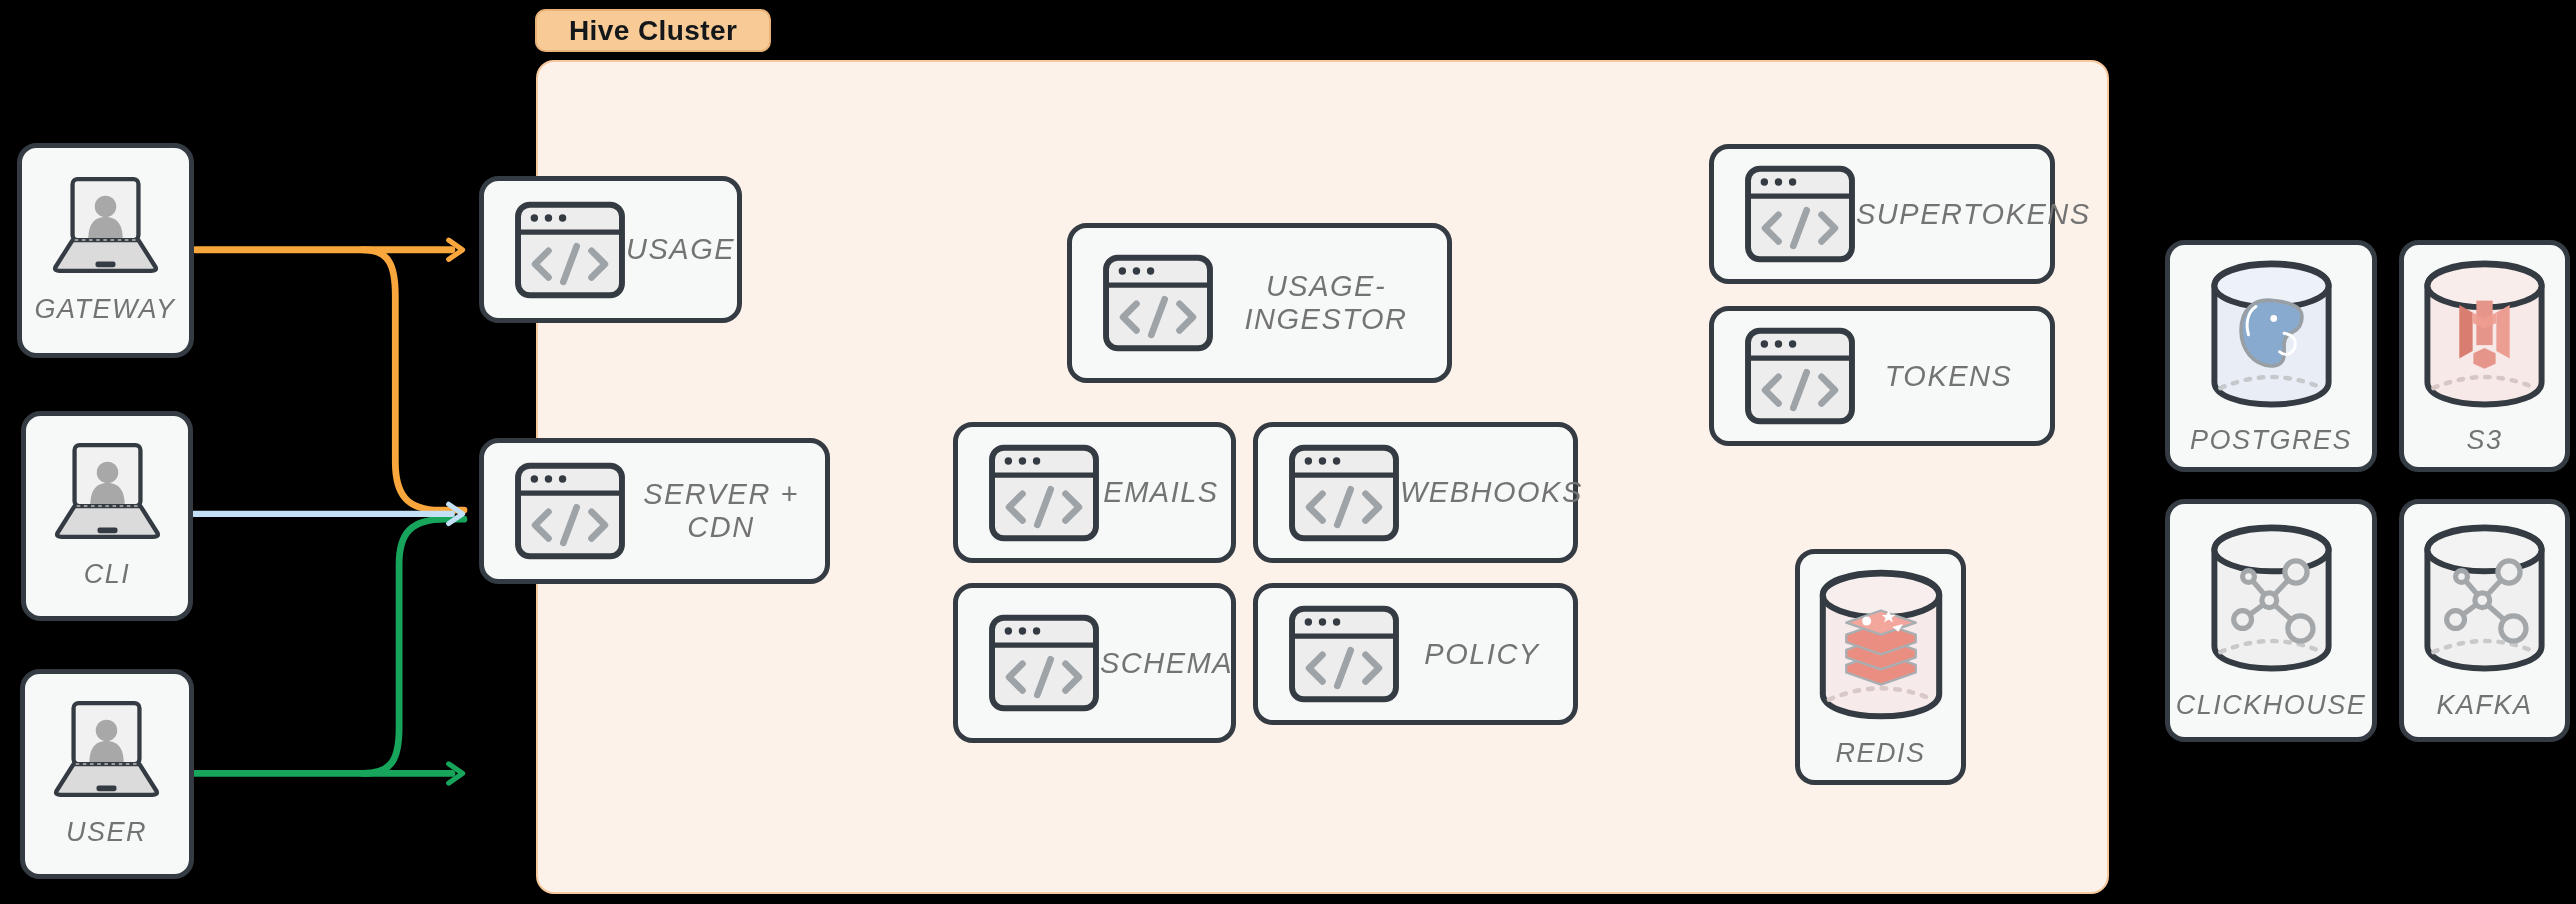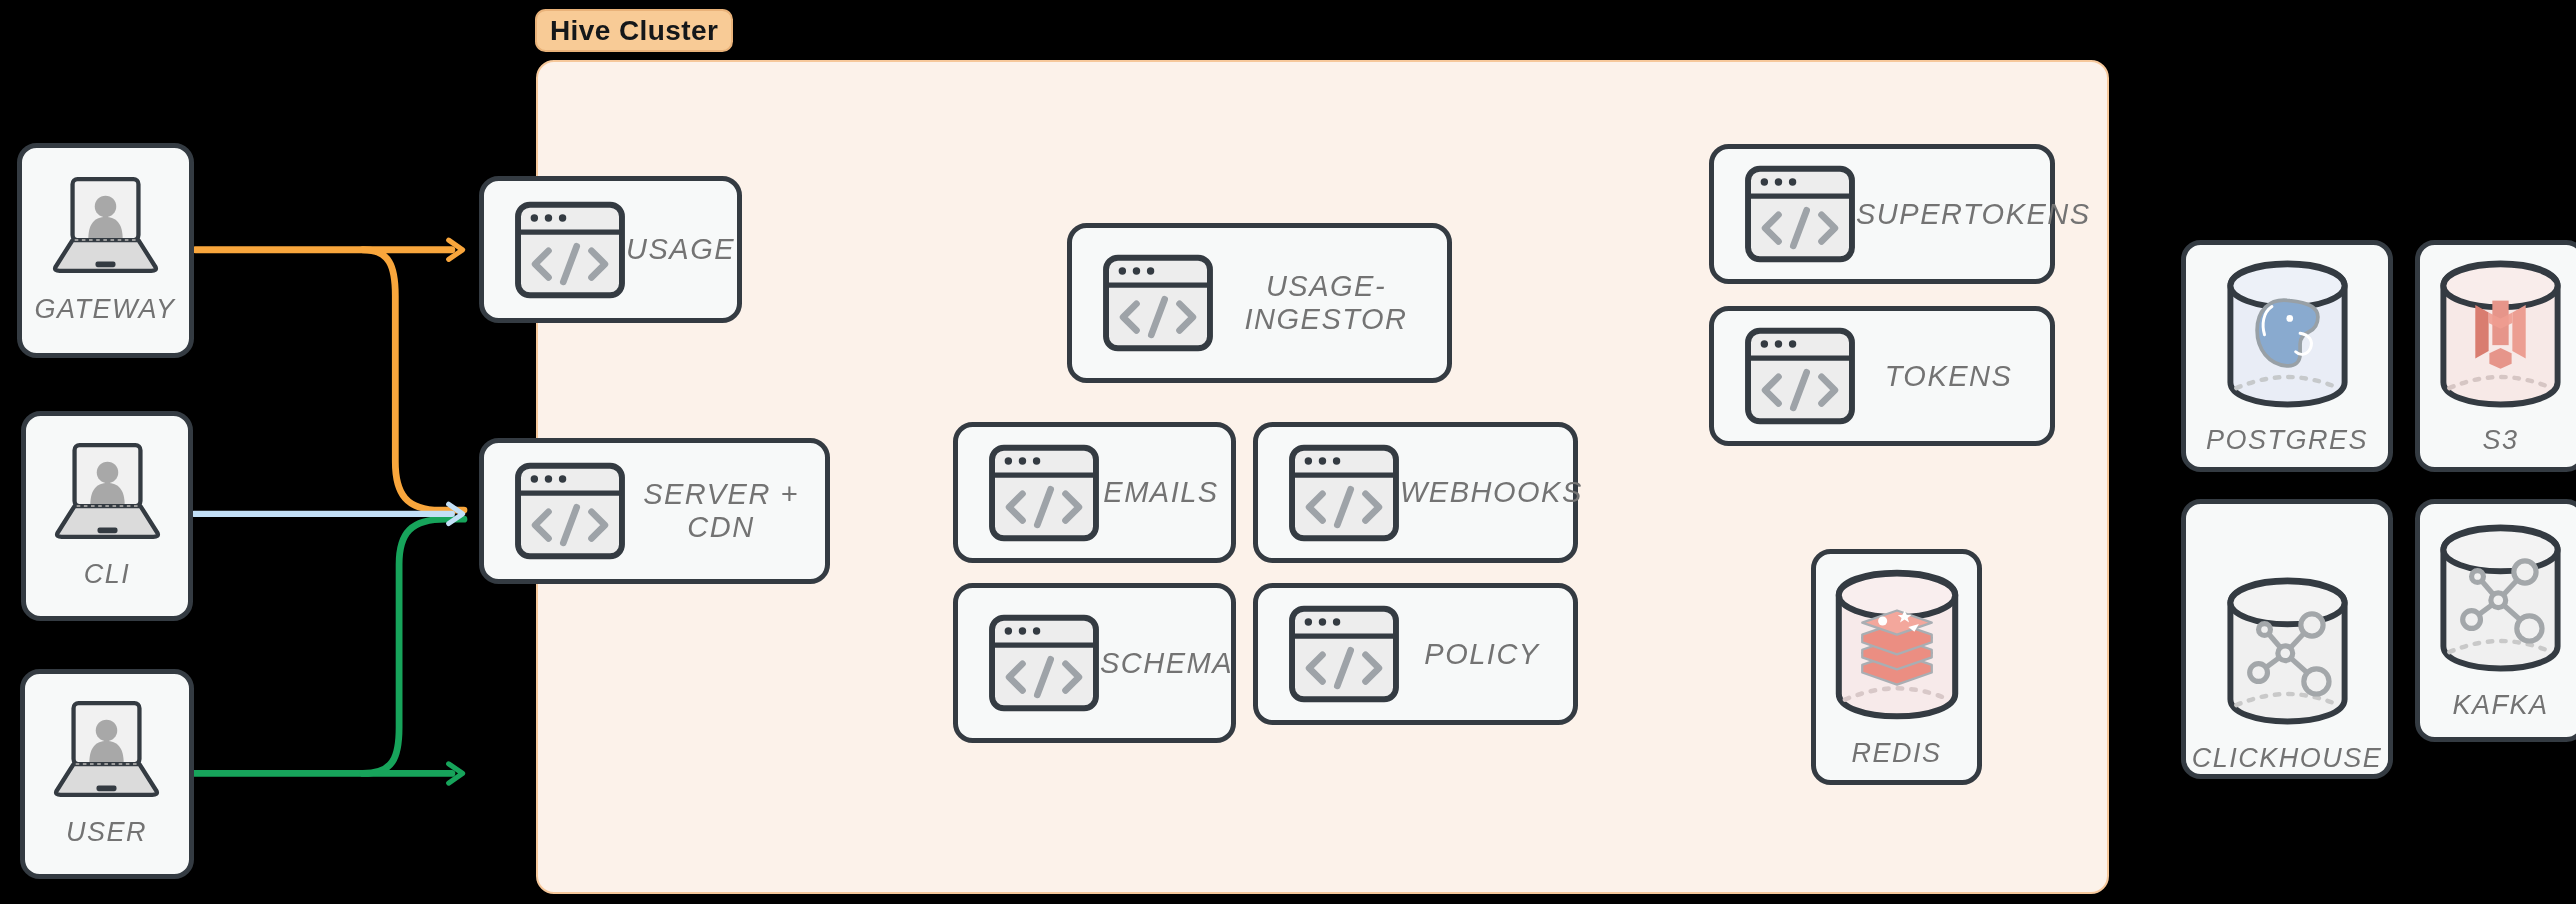--- a/index.html
+++ b/index.html
@@ -3,51 +3,51 @@
 <meta charset="utf-8">
 <style>
   html,body{margin:0;padding:0;background:#000;}
   .canvas{position:relative;width:2576px;height:904px;background:#000;overflow:hidden;
           font-family:"Liberation Sans",sans-serif;}
   
   .cluster{position:absolute;left:536px;top:60px;width:1569px;height:830px;
            background:#FCF2EA;border:2.3px solid #F6C89B;border-radius:18px;z-index:1;}
   .badge{position:absolute;left:535px;top:9px;height:39px;z-index:4;
          background:#F8CB96;border:2.3px solid #E9B279;border-radius:10.6px;
-         display:flex;align-items:center;padding:0 13px;
+         display:flex;align-items:center;padding:0 32px;
          font-size:28px;font-weight:bold;color:#14171A;letter-spacing:0.4px;}
   
   .node{position:absolute;box-sizing:border-box;background:#F7F9F9;
         border:5.3px solid #343B42;border-radius:19.6px;display:flex;align-items:center;
         color:#737373;font-style:italic;z-index:10;}
   .node .label{letter-spacing:1.5px;}
   .client{flex-direction:column;justify-content:center;gap:19.6px;}
   .client .label{font-size:27px;}
   .svc{flex-direction:row;padding-left:30px;}
   .svc .label{flex:1;text-align:center;font-size:29px;padding-right:9px;}
-  .db{flex-direction:column;justify-content:center;gap:13.6px;margin-left:16px;}
+  .db{flex-direction:column;justify-content:center;gap:13.6px;}
   .db .label{font-size:27px;}
   
   #gateway{left:16.6px;top:143px;width:177px;height:215px;}
   #cli{left:21px;top:411px;width:172px;height:210px;}
   #user{left:19.6px;top:669px;width:174px;height:210px;}
   #usage{left:479px;top:176px;width:263px;height:147px;}
   #server-cdn{left:479px;top:438px;width:351px;height:146px;}
   #webapp{left:479px;top:702px;width:287px;height:146px;}
   #usage-ingestor{left:1067px;top:223px;width:385px;height:160px;}
   #emails{left:953px;top:422px;width:283px;height:141px;}
   #webhooks{left:1253px;top:422px;width:325px;height:141px;}
   #schema{left:953px;top:583px;width:283px;height:160px;}
   #policy{left:1253px;top:583px;width:325px;height:142px;}
   #supertokens{left:1709px;top:144px;width:346px;height:140px;}
   #tokens{left:1709px;top:306px;width:346px;height:140px;}
   #redis{left:1795px;top:549px;width:171px;height:236px;}
   #postgres{left:2165px;top:240px;width:212px;height:232px;}
   #s3{left:2399px;top:240px;width:171px;height:232px;}
-  #clickhouse{left:2165px;top:499px;width:212px;height:280px;justify-content:flex-end;}
+  #clickhouse{left:2165px;top:499px;width:212px;height:243px;}
   #kafka{left:2399px;top:499px;width:171px;height:243px;}
   
   .icon-laptop{width:115px;height:98px;}
   .icon-window{width:112px;height:98px;flex:0 0 auto;}
   .icon-cyl{width:127px;height:156px;}
   #redis .icon-cyl{width:130px;height:159px;}
   .edges{position:absolute;left:0;top:0;z-index:5;}
   .defs-hidden{position:absolute;width:0;height:0;overflow:hidden;}
 </style>
 </head>

